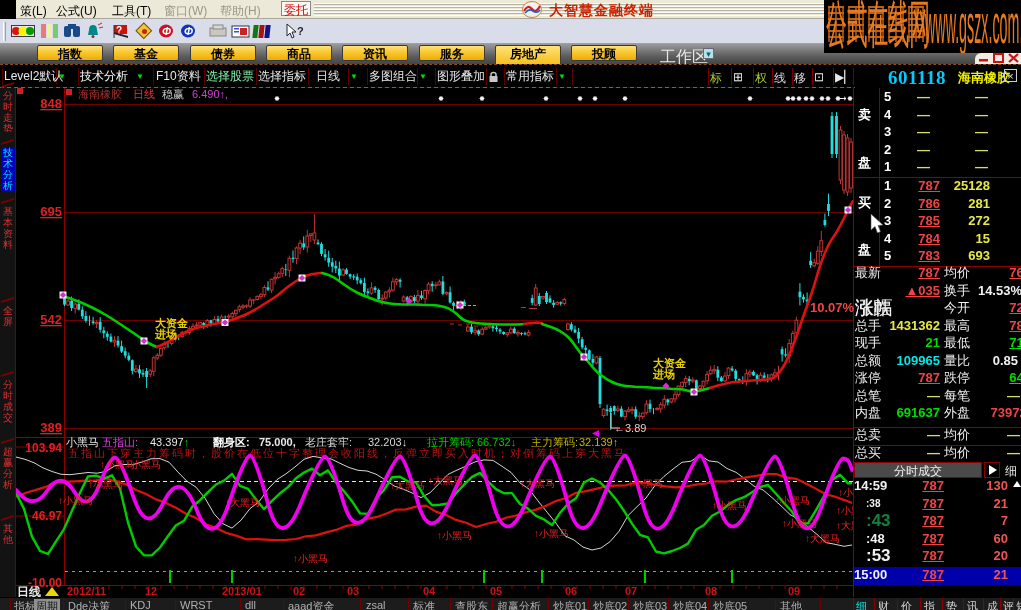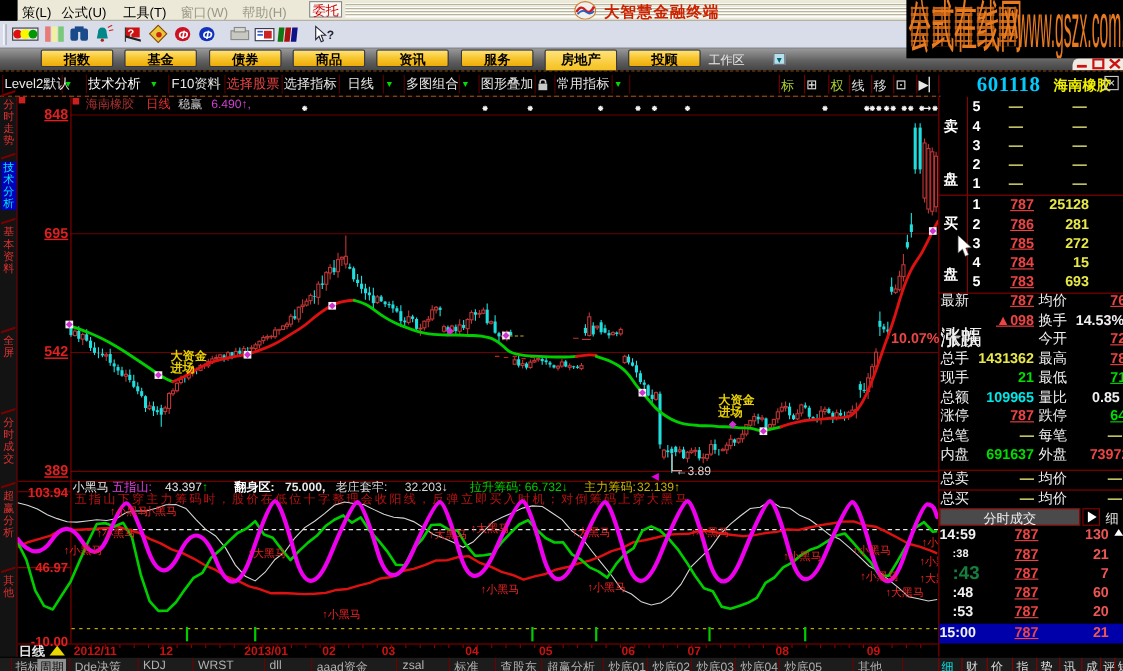--- a/index.html
+++ b/index.html
@@ -66,21 +66,21 @@
 </div>
 <div style="position:absolute;left:0;top:44px;width:1021px;height:20px;background:linear-gradient(180deg,#9a9a9a,#5e5e5e 60%,#444)">
 <span style="position:absolute;left:37px;top:1px;width:66px;height:16px;background:linear-gradient(180deg,#ffe27a,#f8c832 45%,#eeab07);border:1px solid #3a3a3a;border-radius:2px;color:#000;font-weight:bold;font-size:12px;text-align:center;line-height:16px">指数</span>
 <span style="position:absolute;left:113px;top:1px;width:66px;height:16px;background:linear-gradient(180deg,#ffe27a,#f8c832 45%,#eeab07);border:1px solid #3a3a3a;border-radius:2px;color:#000;font-weight:bold;font-size:12px;text-align:center;line-height:16px">基金</span>
 <span style="position:absolute;left:190px;top:1px;width:66px;height:16px;background:linear-gradient(180deg,#ffe27a,#f8c832 45%,#eeab07);border:1px solid #3a3a3a;border-radius:2px;color:#000;font-weight:bold;font-size:12px;text-align:center;line-height:16px">债券</span>
 <span style="position:absolute;left:266px;top:1px;width:66px;height:16px;background:linear-gradient(180deg,#ffe27a,#f8c832 45%,#eeab07);border:1px solid #3a3a3a;border-radius:2px;color:#000;font-weight:bold;font-size:12px;text-align:center;line-height:16px">商品</span>
 <span style="position:absolute;left:342px;top:1px;width:66px;height:16px;background:linear-gradient(180deg,#ffe27a,#f8c832 45%,#eeab07);border:1px solid #3a3a3a;border-radius:2px;color:#000;font-weight:bold;font-size:12px;text-align:center;line-height:16px">资讯</span>
 <span style="position:absolute;left:419px;top:1px;width:66px;height:16px;background:linear-gradient(180deg,#ffe27a,#f8c832 45%,#eeab07);border:1px solid #3a3a3a;border-radius:2px;color:#000;font-weight:bold;font-size:12px;text-align:center;line-height:16px">服务</span>
 <span style="position:absolute;left:495px;top:1px;width:66px;height:32px;background:linear-gradient(180deg,#ffe27a,#f8c832 45%,#eeab07);border:1px solid #3a3a3a;border-radius:2px;color:#000;font-weight:bold;font-size:12px;text-align:center;line-height:16px">房地产</span>
 <span style="position:absolute;left:571px;top:1px;width:66px;height:16px;background:linear-gradient(180deg,#ffe27a,#f8c832 45%,#eeab07);border:1px solid #3a3a3a;border-radius:2px;color:#000;font-weight:bold;font-size:12px;text-align:center;line-height:16px">投顾</span>
-<span style="position:absolute;left:644px;top:3px;font-size:11px;color:#e8e8e8">工作区</span>
+<span style="position:absolute;left:660px;top:3px;font-size:16px;color:#e8e8e8">工作区</span>
 <span style="position:absolute;left:703px;top:4px;width:11px;height:11px;background:#b8e0e8;border:1px solid #667;font-size:9px;line-height:11px;color:#067;text-align:center">▾</span>
 <div style="position:absolute;left:975px;top:9px;width:46px;height:11px;background:#f0ece4;border-radius:6px 0 0 0"></div>
 <svg style="position:absolute;left:978px;top:9px" width="43" height="11" viewBox="0 0 43 11">
       <rect x="1" y="6" width="9" height="2.5" fill="#cc1111"></rect>
       <rect x="16" y="1" width="9" height="8" fill="none" stroke="#cc1111" stroke-width="2"></rect>
       <path d="M31 1 L40 9 M40 1 L31 9" stroke="#cc1111" stroke-width="2.2"></path>
     </svg>
 </div>
 <div style="position:absolute;left:0;top:64px;width:1021px;height:24px;background:#000;border-top:1px dashed #8a4a10;box-sizing:border-box">
 <div style="position:absolute;left:0;top:22px;width:855px;height:1px;background:repeating-linear-gradient(90deg,#a05a14 0 4px,#3a0000 4px 7px)"></div>
@@ -97,21 +97,21 @@
 <div style="position:absolute;left:435px;top:3px;width:1px;height:17px;background:#5a0000"></div>
 <div style="position:absolute;left:486px;top:3px;width:1px;height:17px;background:#5a0000"></div>
 <div style="position:absolute;left:504px;top:3px;width:1px;height:17px;background:#5a0000"></div>
 <div style="position:absolute;left:556px;top:3px;width:1px;height:17px;background:#5a0000"></div>
 <div style="position:absolute;left:572px;top:3px;width:1px;height:17px;background:#5a0000"></div>
 <span style="position:absolute;left:4px;top:5px;font-size:12px;color:#e8e8e8;line-height:13px">Level2默认</span>
 <span style="position:absolute;left:58px;top:5px;font-size:8px;color:#00dd00;line-height:13px">▼</span>
 <span style="position:absolute;left:80px;top:5px;font-size:12px;color:#fff;line-height:13px">技术分析</span>
 <span style="position:absolute;left:136px;top:5px;font-size:8px;color:#00dd00;line-height:13px">▼</span>
 <span style="position:absolute;left:156px;top:5px;font-size:12px;color:#e8e8e8;line-height:13px">F10资料</span>
-<span style="position:absolute;left:206px;top:5px;font-size:12px;color:#ef4444;line-height:13px">选择股票</span>
+<span style="position:absolute;left:206px;top:5px;font-size:12px;color:#86efac;line-height:13px">选择股票</span>
 <span style="position:absolute;left:258px;top:5px;font-size:12px;color:#e8e8e8;line-height:13px">选择指标</span>
 <span style="position:absolute;left:316px;top:5px;font-size:12px;color:#e8e8e8;line-height:13px">日线</span>
 <span style="position:absolute;left:350px;top:5px;font-size:8px;color:#00dd00;line-height:13px">▼</span>
 <span style="position:absolute;left:369px;top:5px;font-size:12px;color:#e8e8e8;line-height:13px">多图组合</span>
 <span style="position:absolute;left:419px;top:5px;font-size:8px;color:#00dd00;line-height:13px">▼</span>
 <span style="position:absolute;left:437px;top:5px;font-size:12px;color:#e8e8e8;line-height:13px">图形叠加</span>
 <svg style="position:absolute;left:488px;top:6px" width="11" height="12" viewBox="0 0 11 12">
       <rect x="1.5" y="5" width="8" height="6" fill="#c8c8c8"></rect>
       <path d="M3 5 V3.5 Q3 1.5 5.5 1.5 Q8 1.5 8 3.5 V5" stroke="#c8c8c8" fill="none" stroke-width="1.5"></path>
     </svg>
@@ -594,21 +594,21 @@
 <div style="position:absolute;left:-43px;top:143.5px;width:130px;text-align:right;font-size:13px;font-weight:bold;color:#ee4444;text-decoration:underline;white-space:nowrap;line-height:14px">784</div>
 <div style="position:absolute;left:7px;top:143.5px;width:130px;text-align:right;font-size:13px;font-weight:bold;color:#e8e848;white-space:nowrap;line-height:14px">15</div>
 <div style="position:absolute;left:31px;top:161px;font-size:13px;font-weight:bold;color:#fff;;white-space:nowrap;line-height:14px">5</div>
 <div style="position:absolute;left:-43px;top:161px;width:130px;text-align:right;font-size:13px;font-weight:bold;color:#ee4444;text-decoration:underline;white-space:nowrap;line-height:14px">783</div>
 <div style="position:absolute;left:7px;top:161px;width:130px;text-align:right;font-size:13px;font-weight:bold;color:#e8e848;white-space:nowrap;line-height:14px">693</div>
 <div style="position:absolute;left:2px;top:178px;font-size:13px;font-weight:normal;color:#f0f0f0;;white-space:nowrap;line-height:14px">最新</div>
 <div style="position:absolute;left:-43px;top:178px;width:130px;text-align:right;font-size:13px;font-weight:bold;color:#ee4444;text-decoration:underline;white-space:nowrap;line-height:14px">787</div>
 <div style="position:absolute;left:91px;top:178px;font-size:13px;font-weight:normal;color:#f0f0f0;;white-space:nowrap;line-height:14px">均价</div>
 <div style="position:absolute;left:48px;top:178px;width:130px;text-align:right;font-size:13px;font-weight:bold;color:#ee4444;text-decoration:underline;white-space:nowrap;line-height:14px">768</div>
 <div style="position:absolute;left:2px;top:213px;font-size:18px;font-weight:normal;color:#f0f0f0;;white-space:nowrap;line-height:14px">涨跌</div>
-<div style="position:absolute;left:-43px;top:195.5px;width:130px;text-align:right;font-size:13px;font-weight:bold;color:#ee4444;text-decoration:underline;white-space:nowrap;line-height:14px">▲098</div>
+<div style="position:absolute;left:-43px;top:195.5px;width:130px;text-align:right;font-size:13px;font-weight:bold;color:#ee4444;text-decoration:underline;white-space:nowrap;line-height:14px">▲035</div>
 <div style="position:absolute;left:91px;top:195.5px;font-size:13px;font-weight:normal;color:#f0f0f0;;white-space:nowrap;line-height:14px">换手</div>
 <div style="position:absolute;left:39px;top:195.5px;width:130px;text-align:right;font-size:13px;font-weight:bold;color:#f0f0f0;white-space:nowrap;line-height:14px">14.53%</div>
 <div style="position:absolute;left:2px;top:213px;font-size:19px;font-weight:normal;color:#f0f0f0;;white-space:nowrap;line-height:14px">涨幅</div>
 <div style="position:absolute;left:-43px;top:213px;width:130px;font-size:13px;font-weight:bold;color:#ee4444;white-space:nowrap;line-height:14px">10.07%</div>
 <div style="position:absolute;left:91px;top:213px;font-size:13px;font-weight:normal;color:#f0f0f0;;white-space:nowrap;line-height:14px">今开</div>
 <div style="position:absolute;left:48px;top:213px;width:130px;text-align:right;font-size:13px;font-weight:bold;color:#ee4444;text-decoration:underline;white-space:nowrap;line-height:14px">723</div>
 <div style="position:absolute;left:2px;top:230.5px;font-size:13px;font-weight:normal;color:#f0f0f0;;white-space:nowrap;line-height:14px">总手</div>
 <div style="position:absolute;left:-43px;top:230.5px;width:130px;text-align:right;font-size:13px;font-weight:bold;color:#e8e848;white-space:nowrap;line-height:14px">1431362</div>
 <div style="position:absolute;left:91px;top:230.5px;font-size:13px;font-weight:normal;color:#f0f0f0;;white-space:nowrap;line-height:14px">最高</div>
 <div style="position:absolute;left:48px;top:230.5px;width:130px;text-align:right;font-size:13px;font-weight:bold;color:#ee4444;text-decoration:underline;white-space:nowrap;line-height:14px">787</div>
@@ -649,21 +649,21 @@
 <div style="position:absolute;left:25px;top:391px;width:130px;text-align:right;font-size:13px;font-weight:bold;color:#ee5555;white-space:nowrap;line-height:14px">130</div>
 <div style="position:absolute;left:13px;top:408.5px;font-size:10px;font-weight:bold;color:#f0f0f0;;white-space:nowrap;line-height:14px">:38</div>
 <div style="position:absolute;left:-39px;top:408.5px;width:130px;text-align:right;font-size:13px;font-weight:bold;color:#ee4444;text-decoration:underline;white-space:nowrap;line-height:14px">787</div>
 <div style="position:absolute;left:25px;top:408.5px;width:130px;text-align:right;font-size:13px;font-weight:bold;color:#ee5555;white-space:nowrap;line-height:14px">21</div>
 <div style="position:absolute;left:13px;top:426px;font-size:17px;font-weight:bold;color:#15803d;;white-space:nowrap;line-height:14px">:43</div>
 <div style="position:absolute;left:-39px;top:426px;width:130px;text-align:right;font-size:13px;font-weight:bold;color:#ee4444;text-decoration:underline;white-space:nowrap;line-height:14px">787</div>
 <div style="position:absolute;left:25px;top:426px;width:130px;text-align:right;font-size:13px;font-weight:bold;color:#ee5555;white-space:nowrap;line-height:14px">7</div>
 <div style="position:absolute;left:13px;top:443.5px;font-size:13px;font-weight:bold;color:#f0f0f0;;white-space:nowrap;line-height:14px">:48</div>
 <div style="position:absolute;left:-39px;top:443.5px;width:130px;text-align:right;font-size:13px;font-weight:bold;color:#ee4444;text-decoration:underline;white-space:nowrap;line-height:14px">787</div>
 <div style="position:absolute;left:25px;top:443.5px;width:130px;text-align:right;font-size:13px;font-weight:bold;color:#ee5555;white-space:nowrap;line-height:14px">60</div>
-<div style="position:absolute;left:13px;top:461px;font-size:13px;font-weight:bold;color:#f0f0f0;;white-space:nowrap;line-height:14px">:53</div>
+<div style="position:absolute;left:13px;top:461px;font-size:17px;font-weight:bold;color:#f0f0f0;;white-space:nowrap;line-height:14px">:53</div>
 <div style="position:absolute;left:-39px;top:461px;width:130px;text-align:right;font-size:13px;font-weight:bold;color:#ee4444;text-decoration:underline;white-space:nowrap;line-height:14px">787</div>
 <div style="position:absolute;left:25px;top:461px;width:130px;text-align:right;font-size:13px;font-weight:bold;color:#ee5555;white-space:nowrap;line-height:14px">20</div>
 <div style="position:absolute;left:1px;top:479px;width:167px;height:18px;background:#0000aa"></div>
 <div style="position:absolute;left:1px;top:480px;font-size:13px;font-weight:bold;color:#f0f0f0;;white-space:nowrap;line-height:14px">15:00</div>
 <div style="position:absolute;left:-39px;top:480px;width:130px;text-align:right;font-size:13px;font-weight:bold;color:#ee4444;text-decoration:underline;white-space:nowrap;line-height:14px">787</div>
 <div style="position:absolute;left:25px;top:480px;width:130px;text-align:right;font-size:13px;font-weight:bold;color:#ee5555;white-space:nowrap;line-height:14px">21</div>
 <div style="position:absolute;left:160px;top:393px;width:0;height:0;border-left:4px solid transparent;border-right:4px solid transparent;border-bottom:6px solid #fff"></div>
 <svg style="position:absolute;left:17px;top:126px" width="14" height="22" viewBox="0 0 14 22">
       <path d="M1 0 L1 16 L5 12.5 L7.5 19 L10.5 17.5 L8 11.5 L13 11 Z" fill="#fff" stroke="#555" stroke-width="0.6"></path>
     </svg>

